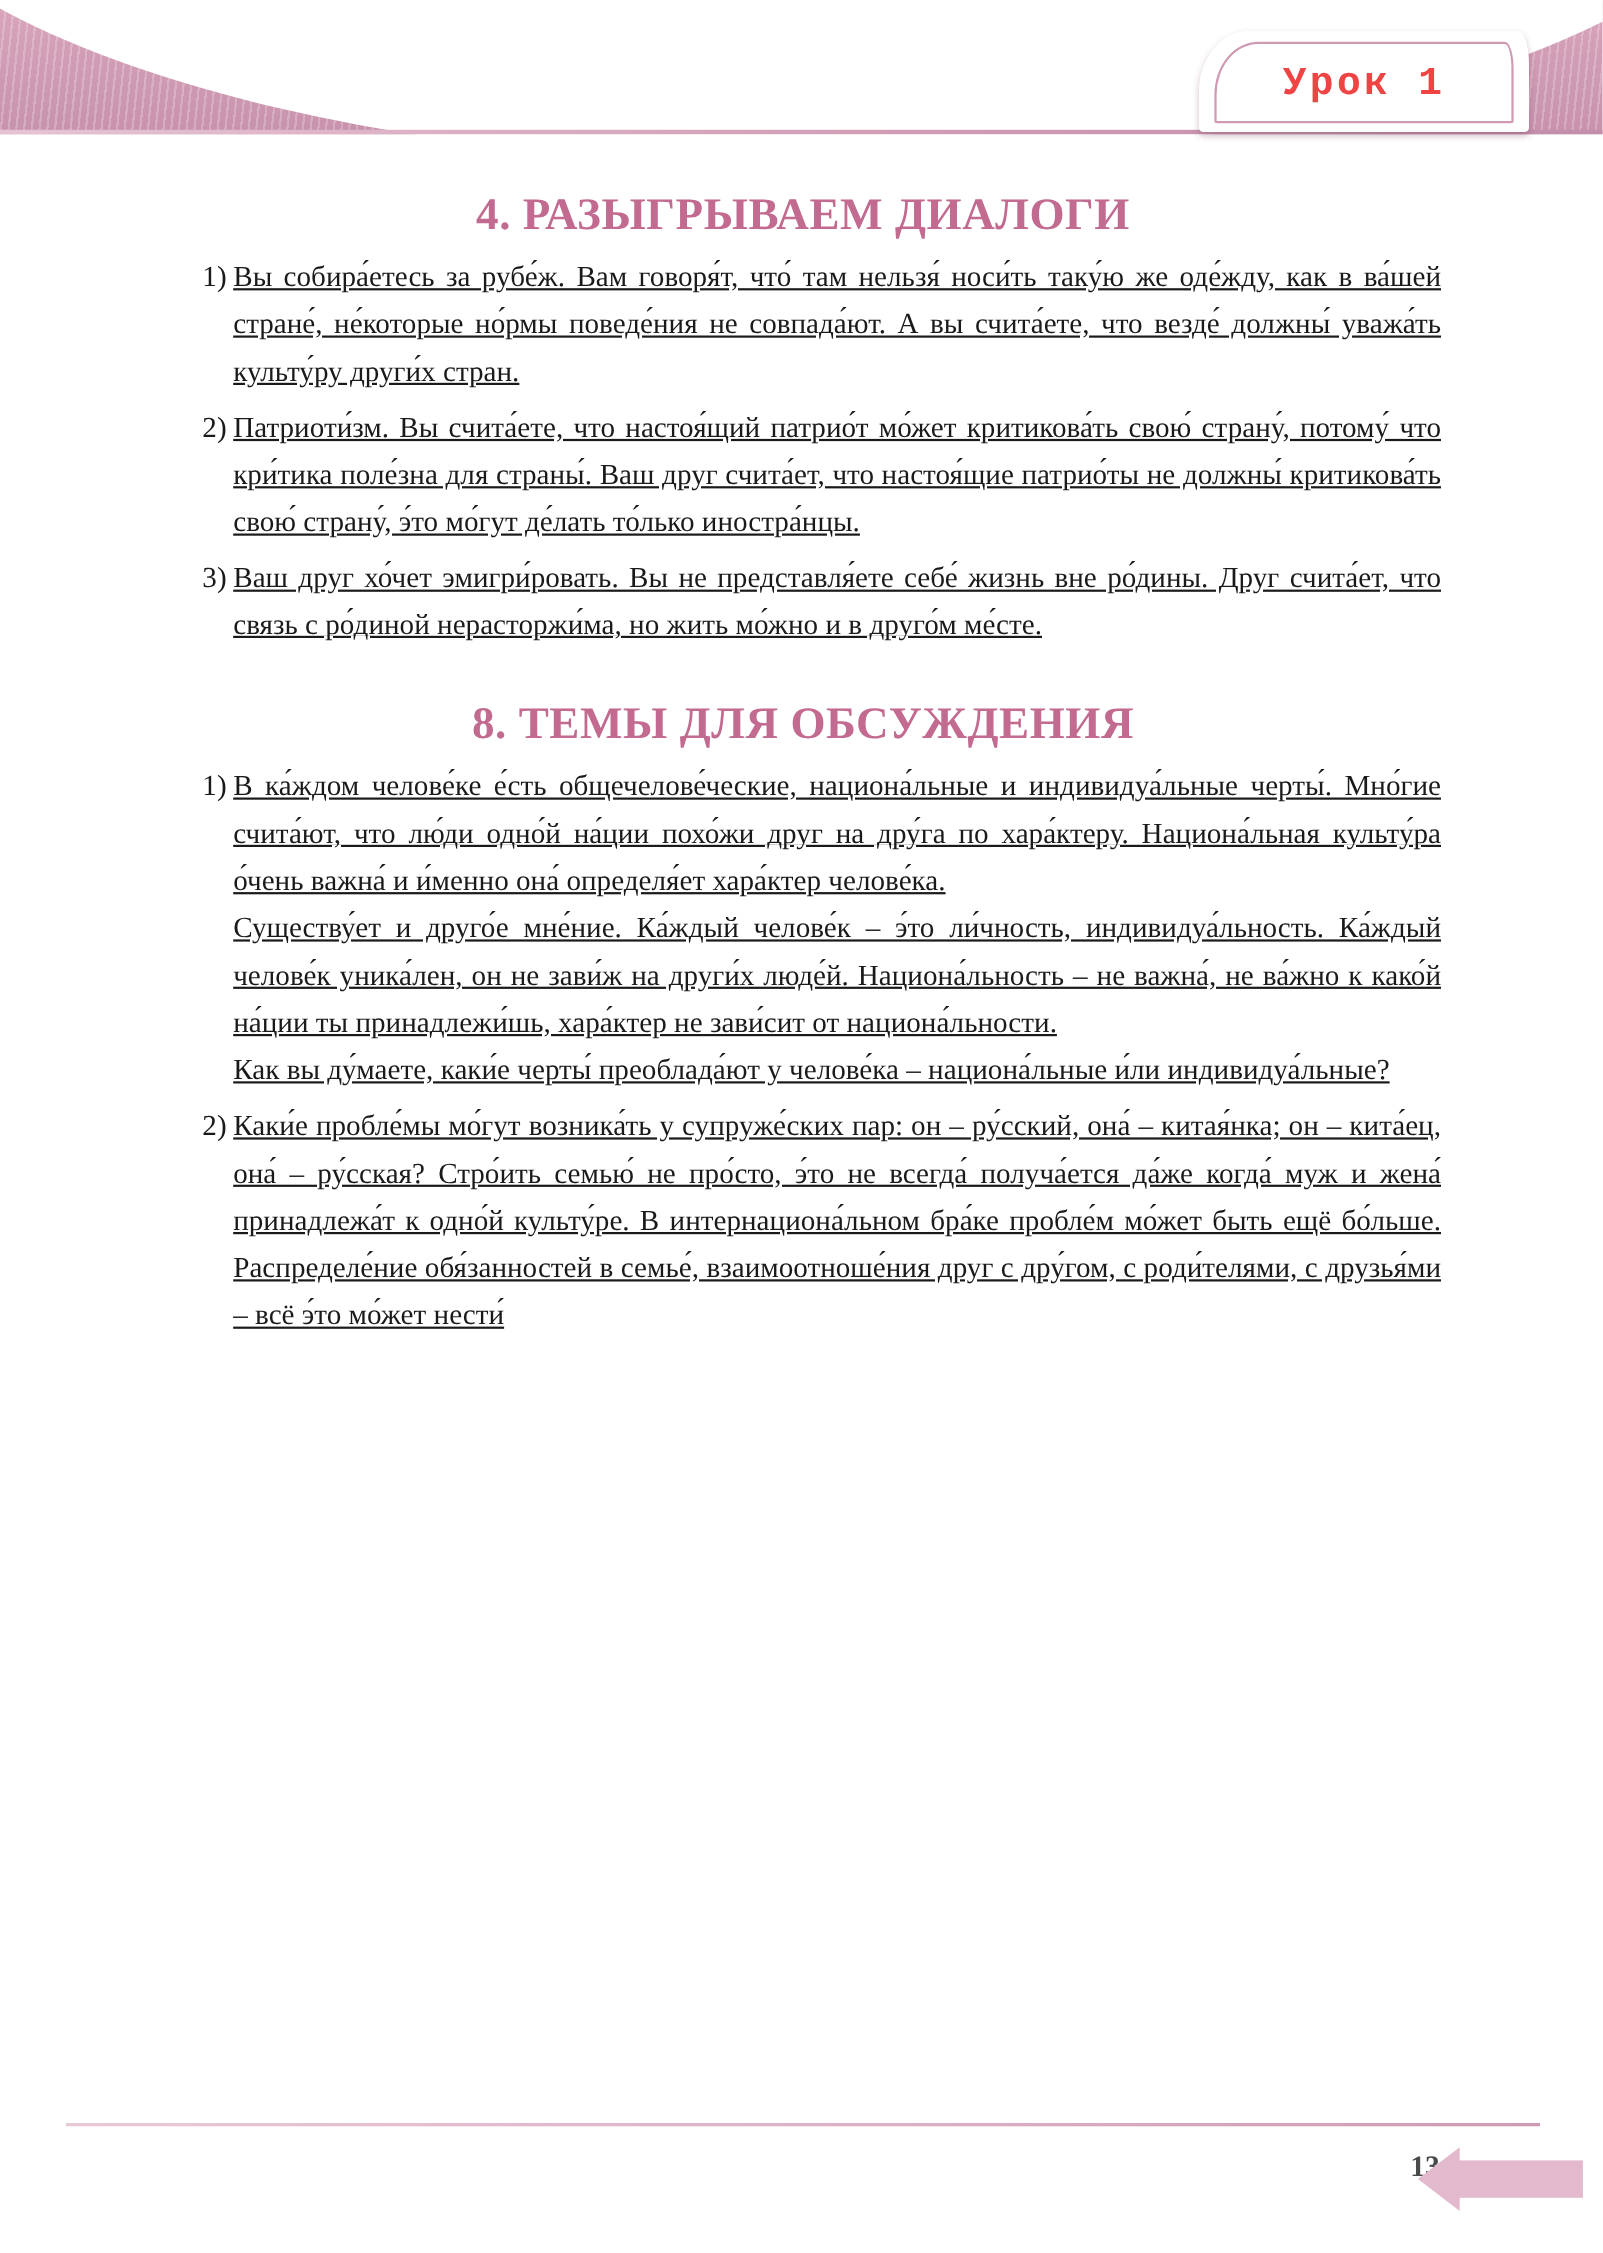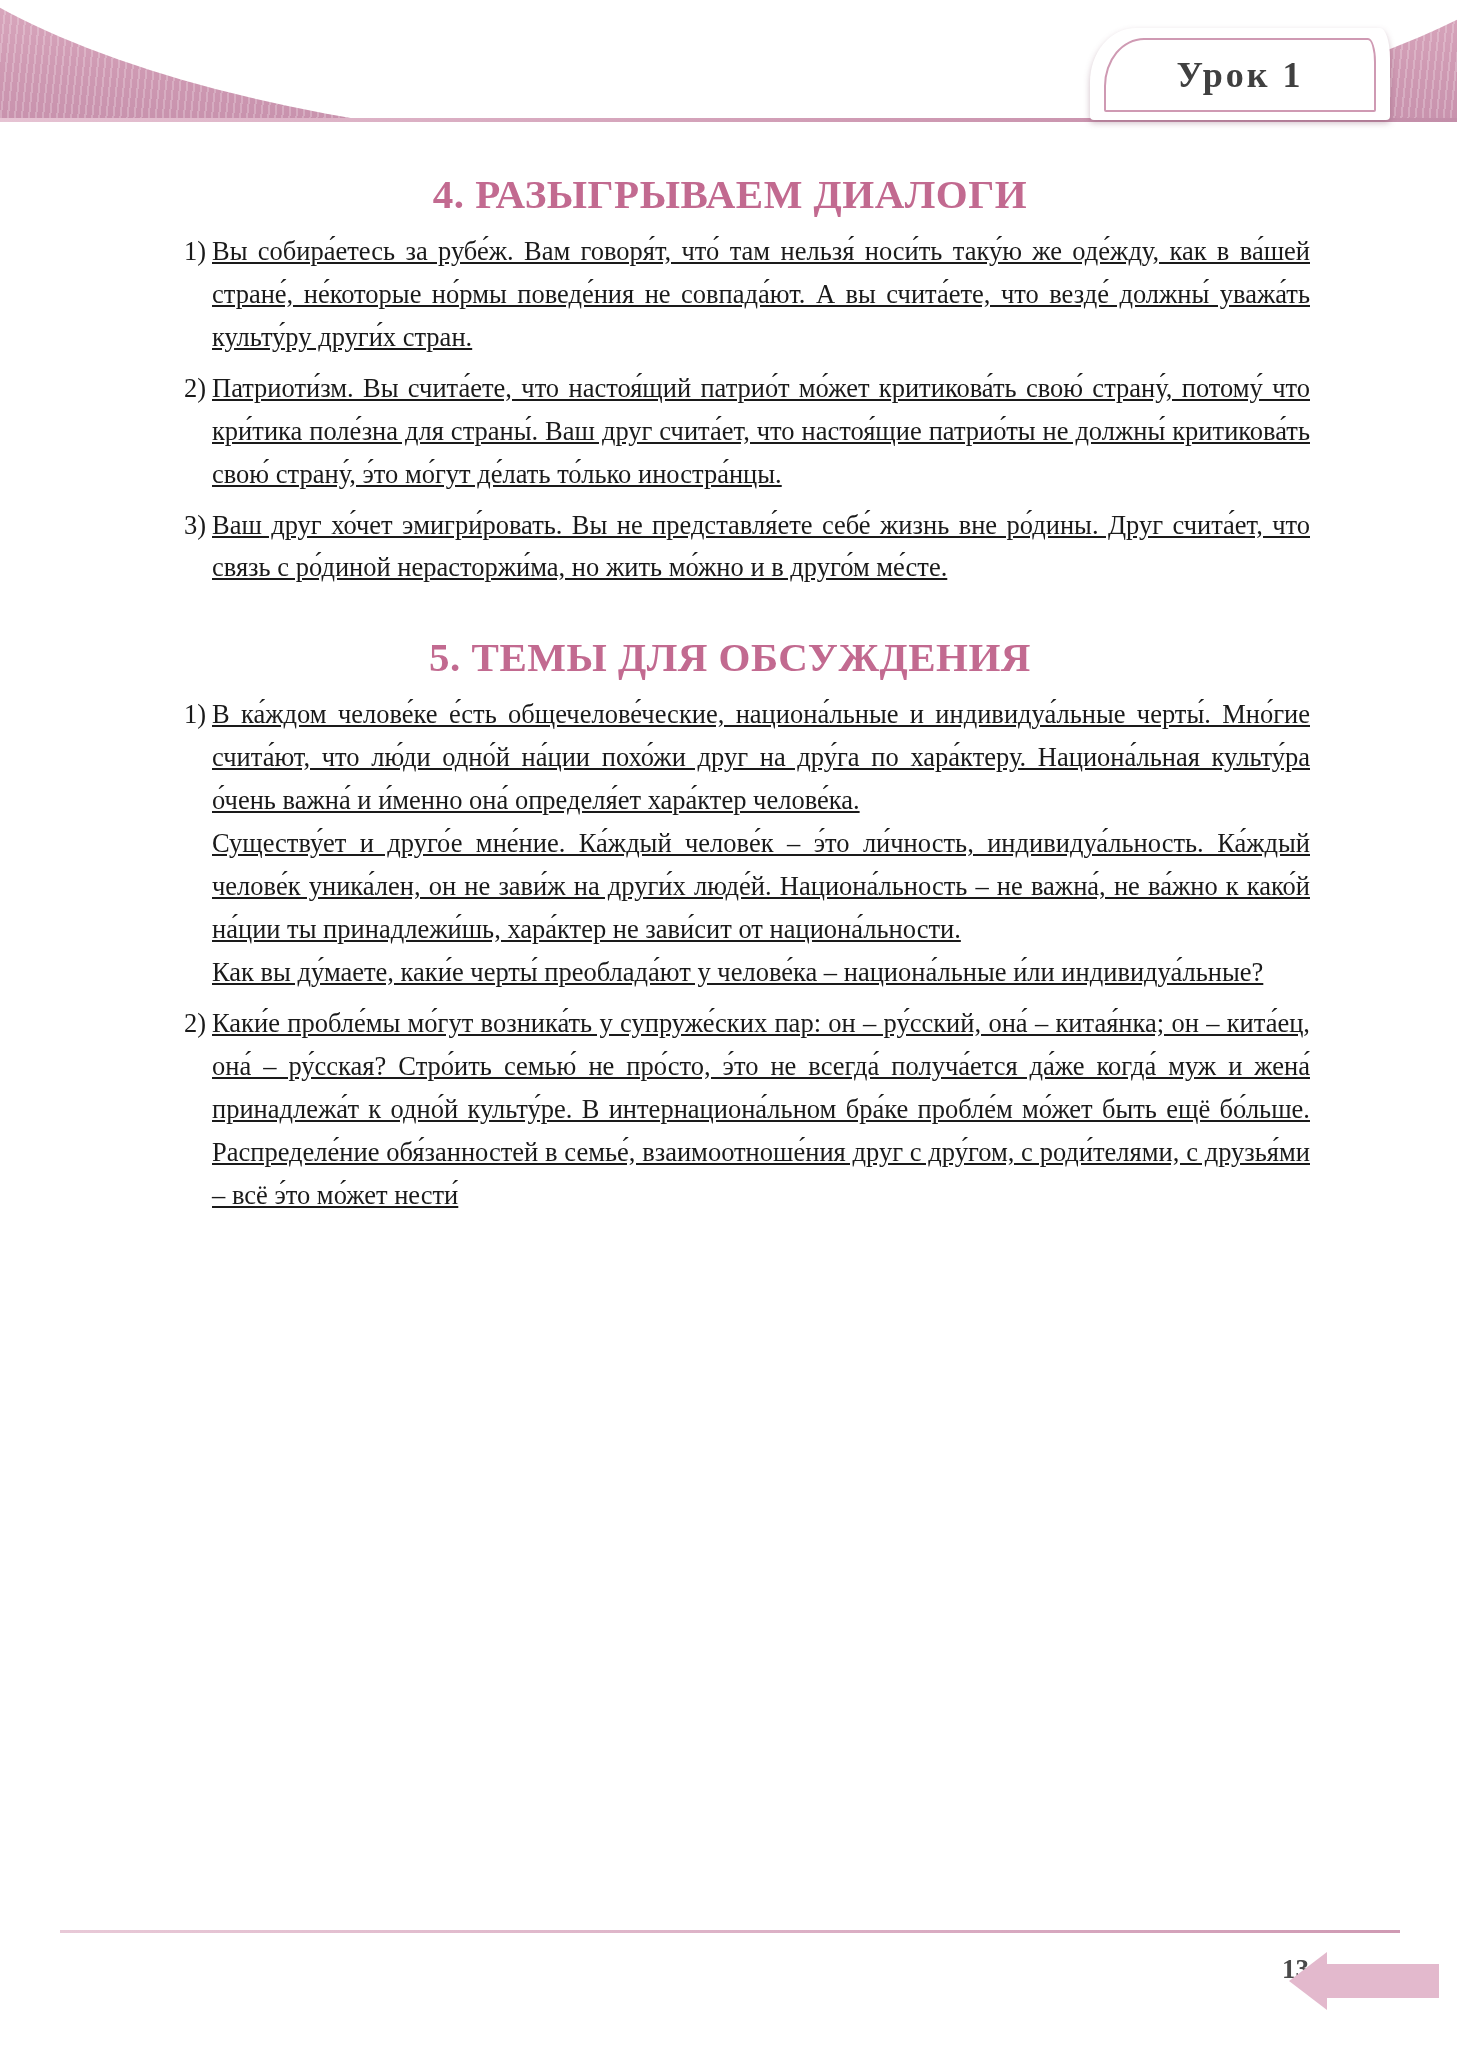--- a/index.html
+++ b/index.html
@@ -92,25 +92,25 @@
   .lesson-tab-inner {
     position: absolute;
     left: 14px; right: 14px; top: 10px; bottom: 8px;
     border: 2px solid #cf9ab3;
     border-radius: 40px 8px 2px 2px / 48px 24px 2px 2px;
     display: flex;
     align-items: center;
     justify-content: center;
   }
   .lesson-tab-text {
-    font-family: Liberation Serif, serif;
+    font-family: Liberation Mono, monospace;
     font-size: 36px;
     font-weight: bold;
     letter-spacing: 3px;
-    color: #404040;
+    color: #ef4444;
   }
 
   
   .page {
     position: absolute;
     top: 150px;
     left: 0;
     width: 1457px;
     height: 1790px;
   }
@@ -258,21 +258,21 @@
           <p class="para">Патриоти́зм. Вы счита́ете, что настоя́щий патрио́т мо́жет критикова́ть свою́ страну́, потому́ что кри́тика поле́зна для страны́. Ваш друг счита́ет, что настоя́щие патрио́ты не должны́ критикова́ть свою́ страну́, э́то мо́гут де́лать то́лько иностра́нцы.</p>
         </li>
         <li>
           <span class="marker">3)</span>
           <p class="para">Ваш друг хо́чет эмигри́ровать. Вы не представля́ете себе́ жизнь вне ро́дины. Друг счита́ет, что связь с ро́диной нерасторжи́ма, но жить мо́жно и в друго́м ме́сте.</p>
         </li>
       </ol>
     </section>
 
     <section class="section">
-      <h2 class="section-title">5. ТЕМЫ ДЛЯ ОБСУЖДЕНИЯ</h2>
+      <h2 class="section-title">8. ТЕМЫ ДЛЯ ОБСУЖДЕНИЯ</h2>
       <ol class="items">
         <li>
           <span class="marker">1)</span>
           <p class="para">В ка́ждом челове́ке е́сть общечелове́ческие, национа́льные и индивидуа́льные черты́. Мно́гие счита́ют, что лю́ди одно́й на́ции похо́жи друг на дру́га по хара́ктеру. Национа́льная культу́ра о́чень важна́ и и́менно она́ определя́ет хара́ктер челове́ка.</p>
           <p class="para">Существу́ет и друго́е мне́ние. Ка́ждый челове́к – э́то ли́чность, индивидуа́льность. Ка́ждый челове́к уника́лен, он не зави́ж на други́х люде́й. Национа́льность – не важна́, не ва́жно к како́й на́ции ты принадлежи́шь, хара́ктер не зави́сит от национа́льности.</p>
           <p class="para">Как вы ду́маете, каки́е черты́ преоблада́ют у челове́ка – национа́льные и́ли индивидуа́льные?</p>
         </li>
         <li>
           <span class="marker">2)</span>
           <p class="para">Каки́е пробле́мы мо́гут возника́ть у супруже́ских пар: он – ру́сский, она́ – китая́нка; он – кита́ец, она́ – ру́сская? Стро́ить семью́ не про́сто, э́то не всегда́ получа́ется да́же когда́ муж и жена́ принадлежа́т к одно́й культу́ре. В интернациона́льном бра́ке пробле́м мо́жет быть ещё бо́льше. Распределе́ние обя́занностей в семье́, взаимоотноше́ния друг с дру́гом, с роди́телями, с друзья́ми – всё э́то мо́жет нести́</p>

